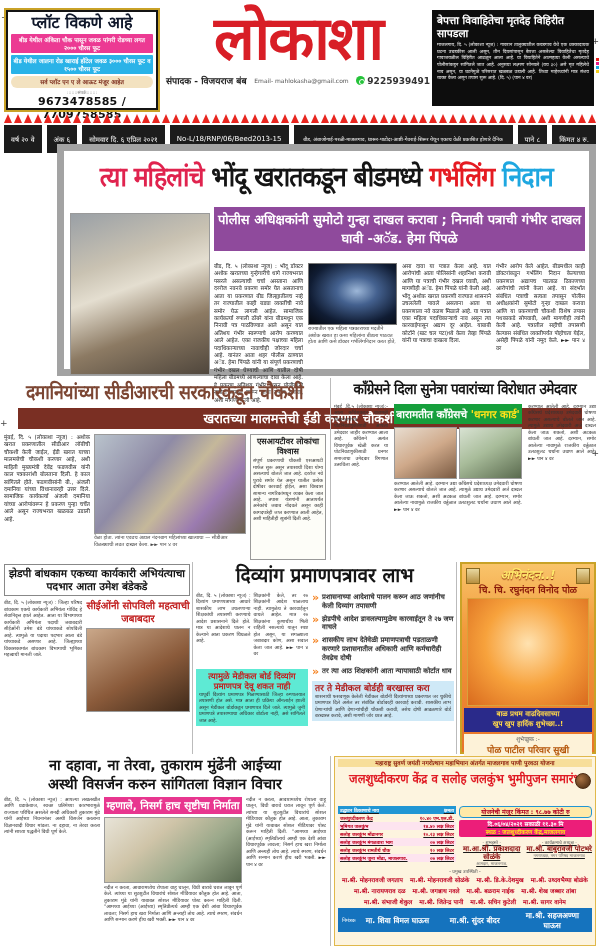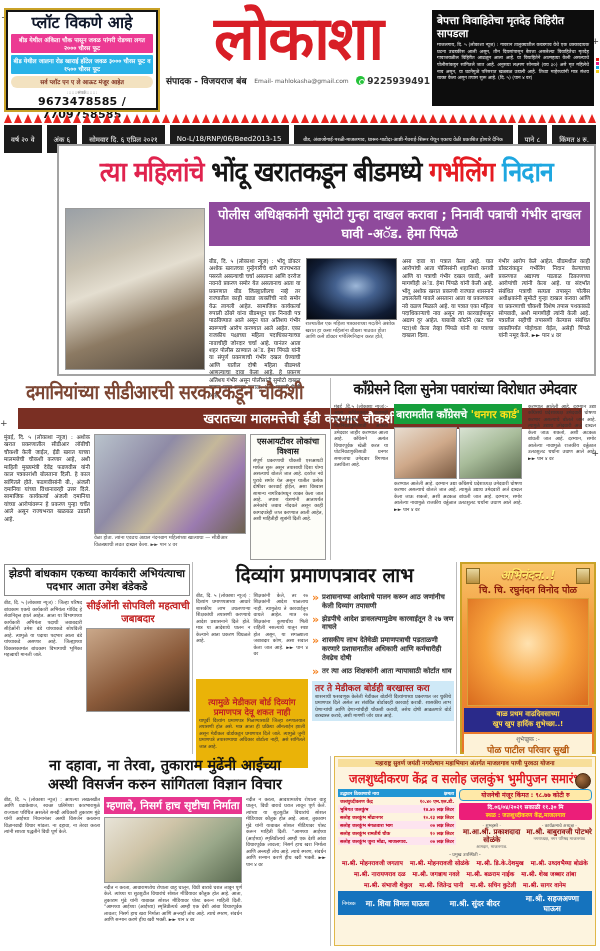--- a/index.html
+++ b/index.html
@@ -40,21 +40,21 @@
   .tr-body{font-size:4.7px;line-height:1.4;color:#e8e8e8;text-align:justify;}
 
   
   .drops{top:113px;left:4px;right:4px;height:10px;display:flex;justify-content:space-between;align-items:flex-end;overflow:hidden;}
   .drop{width:0;height:0;border-left:4.5px solid transparent;border-right:4.5px solid transparent;border-bottom:9px solid #e8251f;}
   .dateline{top:125px;left:4px;right:4px;height:28px;display:flex;gap:5px;font-size:7px;color:#fff;}
   .dl-seg{background:#1c1c1c;display:flex;align-items:center;justify-content:center;padding:0 7px;white-space:nowrap;}
   .dl-grow{flex:1;font-size:5px;overflow:hidden;}
 
   
-  .lead{top:144px;left:21px;right:4px;height:232px;border:2px solid #a3a3a3;background:#fff;margin-left:36px;}
+  .lead{top:144px;left:21px;right:4px;height:232px;border:7px solid #a3a3a3;background:#fff;margin-left:36px;}
   .lead-hl{height:52px;line-height:52px;text-align:center;white-space:nowrap;overflow:hidden;font-weight:bold;}
   .lead-hl-inner{display:inline-block;font-size:27px;transform:scaleX(.92);transform-origin:center;letter-spacing:-1px;}
   .hl-red{color:#e0234e;}.hl-black{color:#141414;}.hl-red2{color:#e51b22;}.hl-blue{color:#1ea7e0;}
   .lead-sub{margin:4px 4px 0 150px;background:#8f4a9c;color:#fff;text-align:center;
             font-size:13px;font-weight:bold;line-height:19px;padding:3px 2px;}
   .lead-photo{position:absolute;left:6px;top:62px;width:140px;height:162px;
               background:linear-gradient(160deg,#9aa0a6 0%,#c9c2b2 30%,#e4ded0 45%,#8c7a63 70%,#4f463c 100%);}
   .lead-body{position:absolute;left:150px;right:4px;top:112px;bottom:4px;display:flex;gap:5px;}
   .lead-col{flex:1;}
   .us-img{width:100%;height:62px;background:radial-gradient(ellipse at 55% 45%,#9db7d8 0%,#44618f 30%,#101c33 70%,#05080f 100%);
@@ -91,21 +91,21 @@
   .zp-sub{font-size:10px;font-weight:bold;color:#c22222;text-align:center;line-height:1.25;margin-bottom:3px;}
   .zp-photo{width:100%;height:84px;background:linear-gradient(150deg,#caa88a,#8a5a3a 55%,#3f2a1a);}
 
   .div-story{position:absolute;left:192px;top:0;width:258px;bottom:0;}
   .div-hl{text-align:center;font-weight:bold;color:#141414;line-height:26px;white-space:nowrap;overflow:hidden;}
   .div-hl span{display:inline-block;font-size:20px;transform:scaleX(.95);}
   .div-row{display:flex;gap:4px;margin-top:3px;}
   .bullet{display:flex;gap:3px;margin-bottom:4px;}
   .chev{color:#f58220;font-size:11px;font-weight:bold;line-height:10px;}
   .bullet-text{font-size:6.8px;font-weight:bold;color:#333;line-height:1.3;}
-  .cream-box{background:#eab308;padding:18px 3px;margin-top:21px;}
+  .cream-box{background:#5eead4;padding:2px 3px;margin-top:11px;}
   .cream-title{font-size:8.5px;font-weight:bold;color:#c22222;text-align:center;line-height:1.25;}
   .blue-box{background:#cfe9f7;padding:2px 3px;margin-top:2px;}
   .blue-title{font-size:9px;font-weight:bold;color:#b02020;line-height:1.2;}
 
   .baby-ad{position:absolute;left:456px;top:0;right:0;bottom:0;border:2px solid #c9a227;
            background:linear-gradient(180deg,#f9c46a 0%,#f29a3c 35%,#e8742a 100%);text-align:center;padding:2px;}
   .baby-greet{font-size:12px;font-weight:bold;color:#ffe86a;text-shadow:0 1px 1px #8a2a0a;font-style:italic;}
   .baby-name{font-size:9.5px;font-weight:bold;color:#8a1a0a;}
   .baby-img{margin:2px auto;width:122px;height:108px;border:1px solid #d9a23c;
             background:radial-gradient(circle at 50% 42%,#ffe2b0 0%,#f7a23c 50%,#d96a1e 100%);}
@@ -125,21 +125,21 @@
   .pink-box{background:#e8368f;color:#fff;font-size:10.5px;font-weight:bold;text-align:center;line-height:17px;height:17px;}
   .asthi-photo{width:100%;height:66px;margin-top:3px;background:linear-gradient(140deg,#e8e4d8,#cfc4a8 35%,#9aa88a 65%,#5a6a50 100%);}
   .asthi-bottom{display:flex;gap:4px;margin-top:2px;}
 
   .water-ad{position:absolute;left:330px;top:0;right:0;bottom:0;background:#fdf4df;border:1px solid #e0b84b;padding:2px 3px;}
   .wa-header{background:#f7de9a;color:#8a1a0a;font-size:6px;font-weight:bold;text-align:center;line-height:1.4;}
   .wa-title{text-align:center;white-space:nowrap;overflow:hidden;color:#e01b24;font-weight:bold;margin:1px 0;}
   .wa-title span{display:inline-block;font-size:12.5px;transform:scaleX(.92);}
   .coconut{position:absolute;right:4px;top:16px;width:16px;height:16px;border-radius:50%;
            background:radial-gradient(circle at 35% 35%,#a97243,#5e3a1c 70%);border:1px solid #4a2a12;}
-  .wa-main{display:flex;gap:3px;margin-top:2px;}
+  .wa-main{display:flex;gap:3px;margin-top:19px;text-decoration:underline;}
   .wa-table{width:118px;font-size:4.8px;}
   .wtr-head{display:flex;background:#2196d4;color:#fff;font-weight:bold;padding:1px 2px;}
   .wtr{display:flex;padding:1px 2px;color:#c00020;font-weight:bold;}
   .wtr:nth-child(odd){background:#fde4ef;}
   .wtr span:first-child,.wtr-head span:first-child{flex:1;text-align:left;}
   .wa-right{flex:1;text-align:center;}
   .cost-box{background:#ffe9a8;border:1px solid #2196d4;border-radius:4px;color:#b00020;font-size:6.2px;font-weight:bold;line-height:1.5;}
   .date-box{background:#ec1e79;color:#fff;font-size:5.8px;font-weight:bold;line-height:1.5;margin-top:2px;border-radius:2px;}
   .date-box .l2{color:#ffe21a;}
   .wa-two{display:flex;gap:2px;margin-top:2px;}

